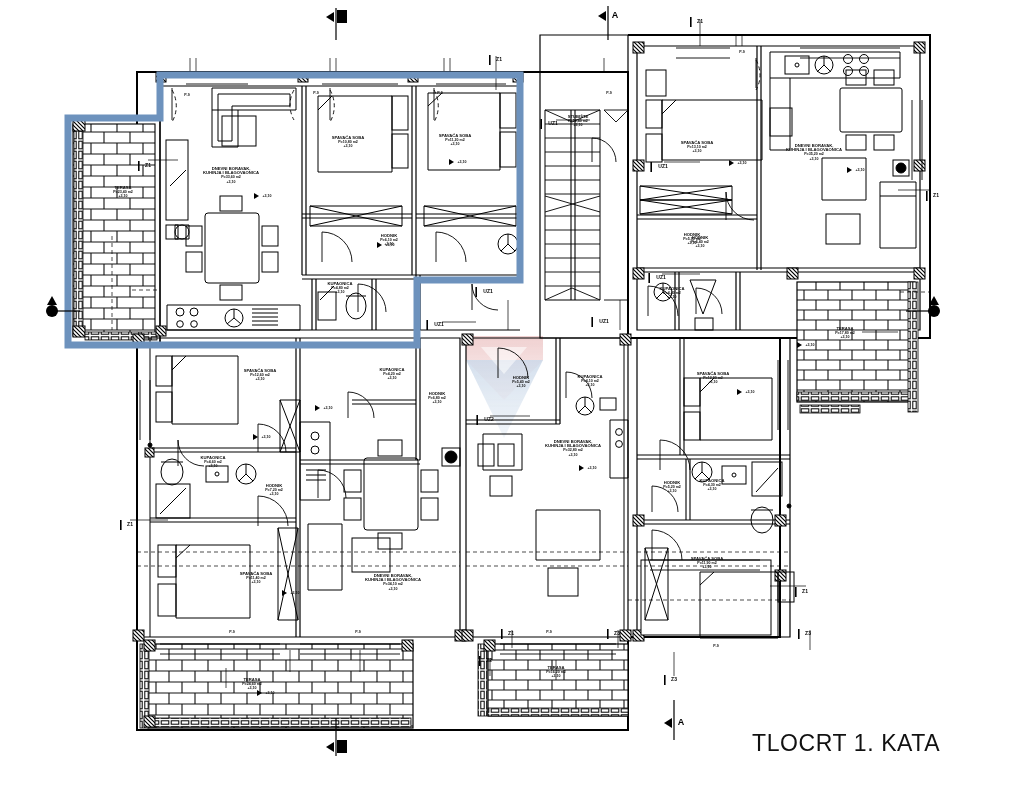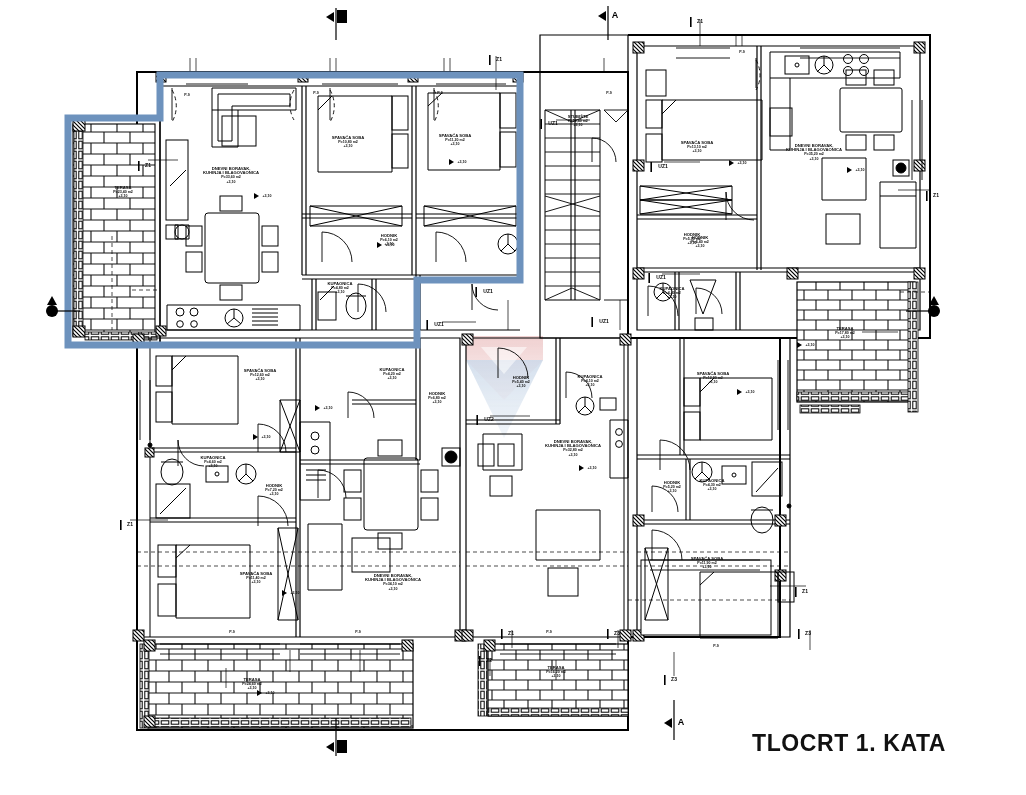--- a/index.html
+++ b/index.html
@@ -16,21 +16,21 @@
     background:#fff;
   }
   svg.plan{position:absolute;left:0;top:0;width:1026px;height:795px;display:block;}
 
   
   .title-block{
     position:absolute;
     left:752px;top:730px;
     font-family:"Liberation Sans", sans-serif;
     font-size:23px;
-    font-weight:bold;
+    font-weight:normal;
     letter-spacing:0.6px;
     color:#111;
     white-space:nowrap;
   }
 
   
   .cad-label{
     font-family:"Liberation Sans", sans-serif;
     font-weight:bold;
     fill:#0d0d0d;

